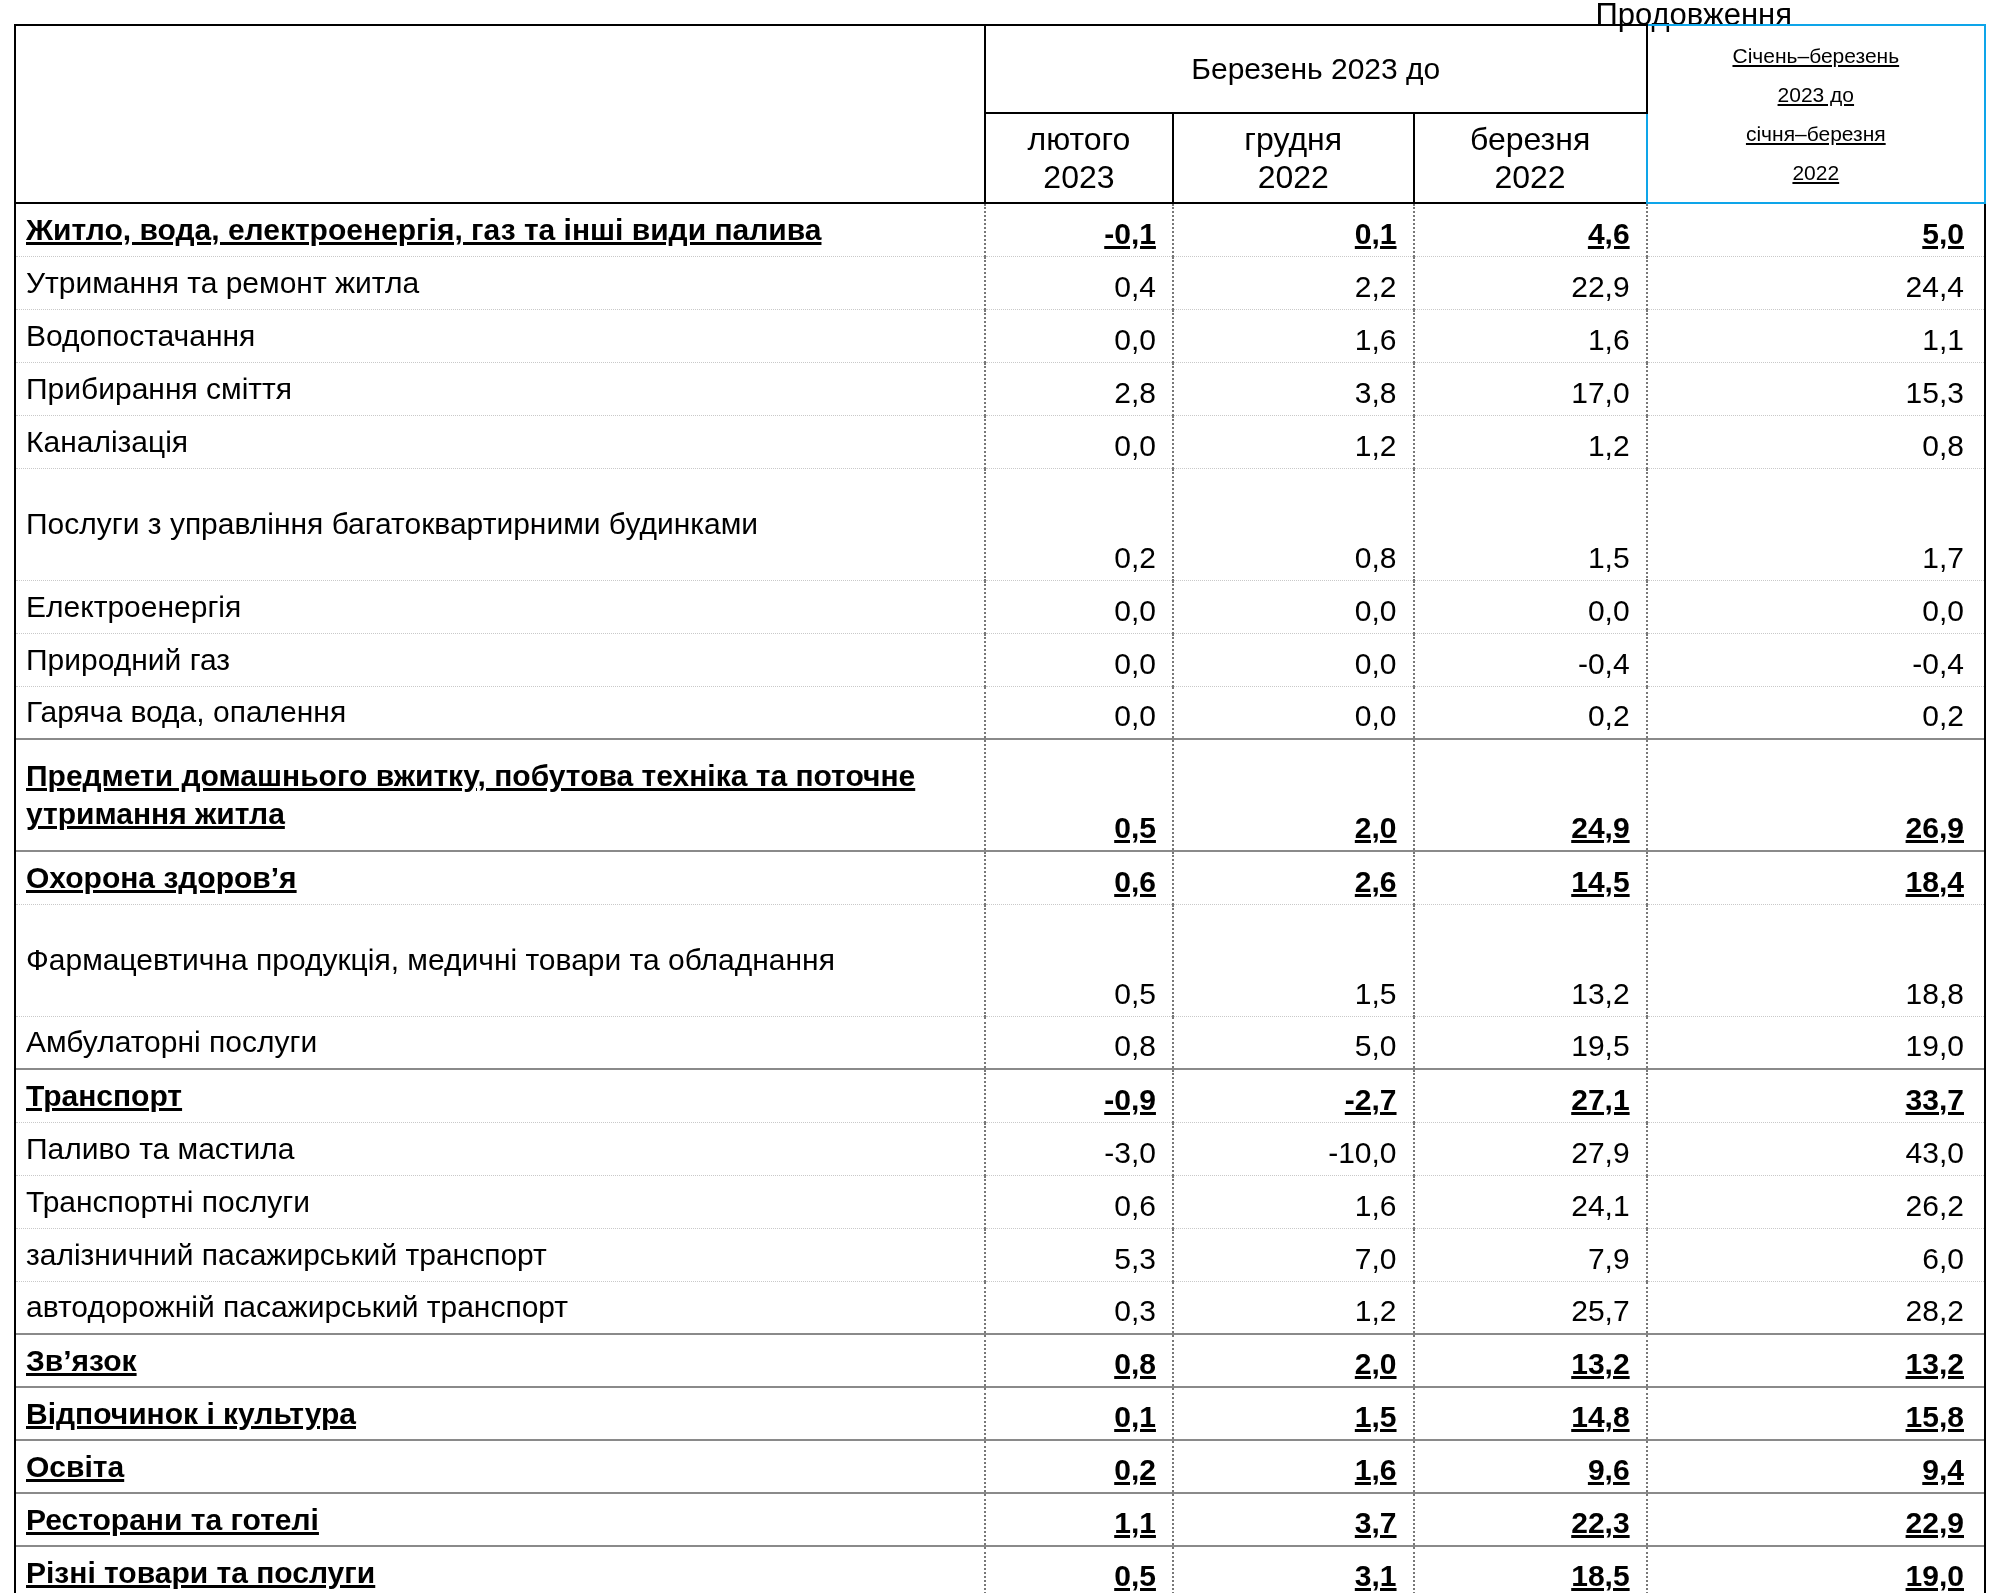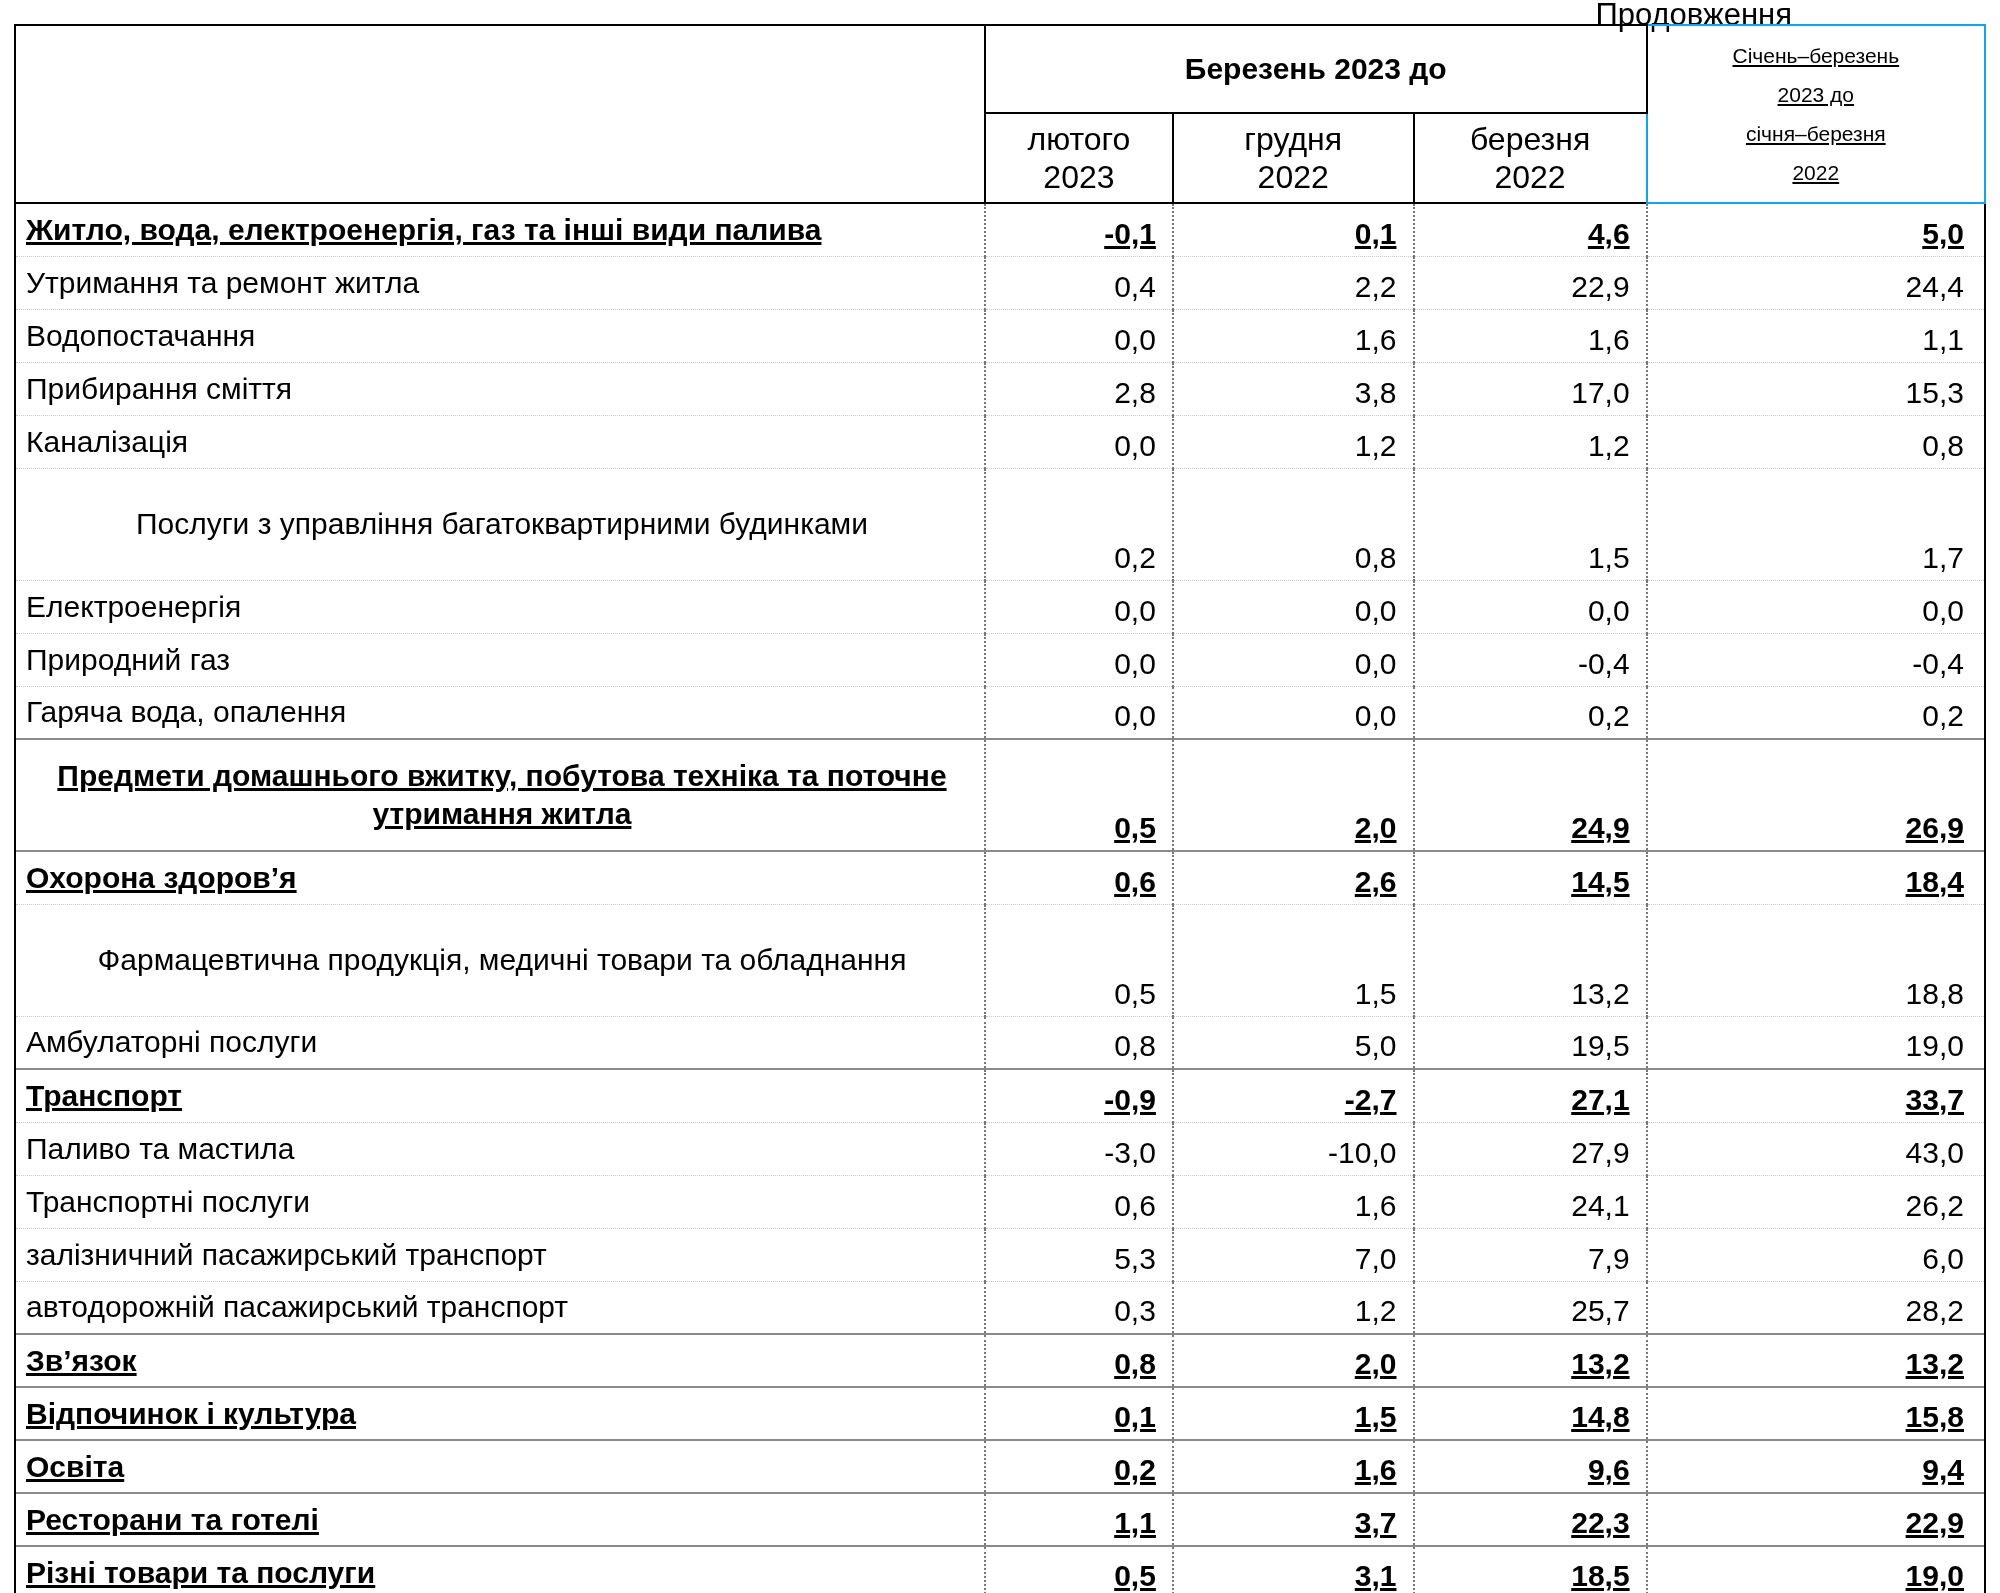--- a/index.html
+++ b/index.html
@@ -47,21 +47,21 @@
   table.cpi col.c-v2     { width: 192px; }
   table.cpi col.c-v3     { width: 186px; }
   table.cpi col.c-v4     { width: 270px; }
   th.hcorner {
     border: 2px solid #000;
     border-left: 2px solid #000;
     background: #fff;
   }
   th.hspan {
     border: 2px solid #000;
-    font-weight: bold;
+    font-weight: normal;
     font-size: 30px;
     line-height: 40px;
     text-align: center;
     vertical-align: middle;
     padding: 10px 4px;
     height: 88px;
   }
   th.hsub {
     border: 2px solid #000;
     font-weight: normal;
@@ -123,21 +123,21 @@
   td.lbl.wrap { white-space: normal; }
   tr.tall td { height: 112px; }
   tr.std  td { height: 53px; }
 
   
   tr.sep-top td { border-top: 2px solid #8a8a8a; }
 
   
   tr.endrow td { border-bottom: 2px solid #777; }
 
-  td.pad-multi { padding-top: 4px; padding-bottom: 4px; text-align: center; }
+  td.pad-multi { padding-top: 4px; padding-bottom: 4px; }
 </style>
 </head>
 <body>
 
 <div class="page">
 
   <div class="continuation">Продовження</div>
 
   <table class="cpi">
     <colgroup>

